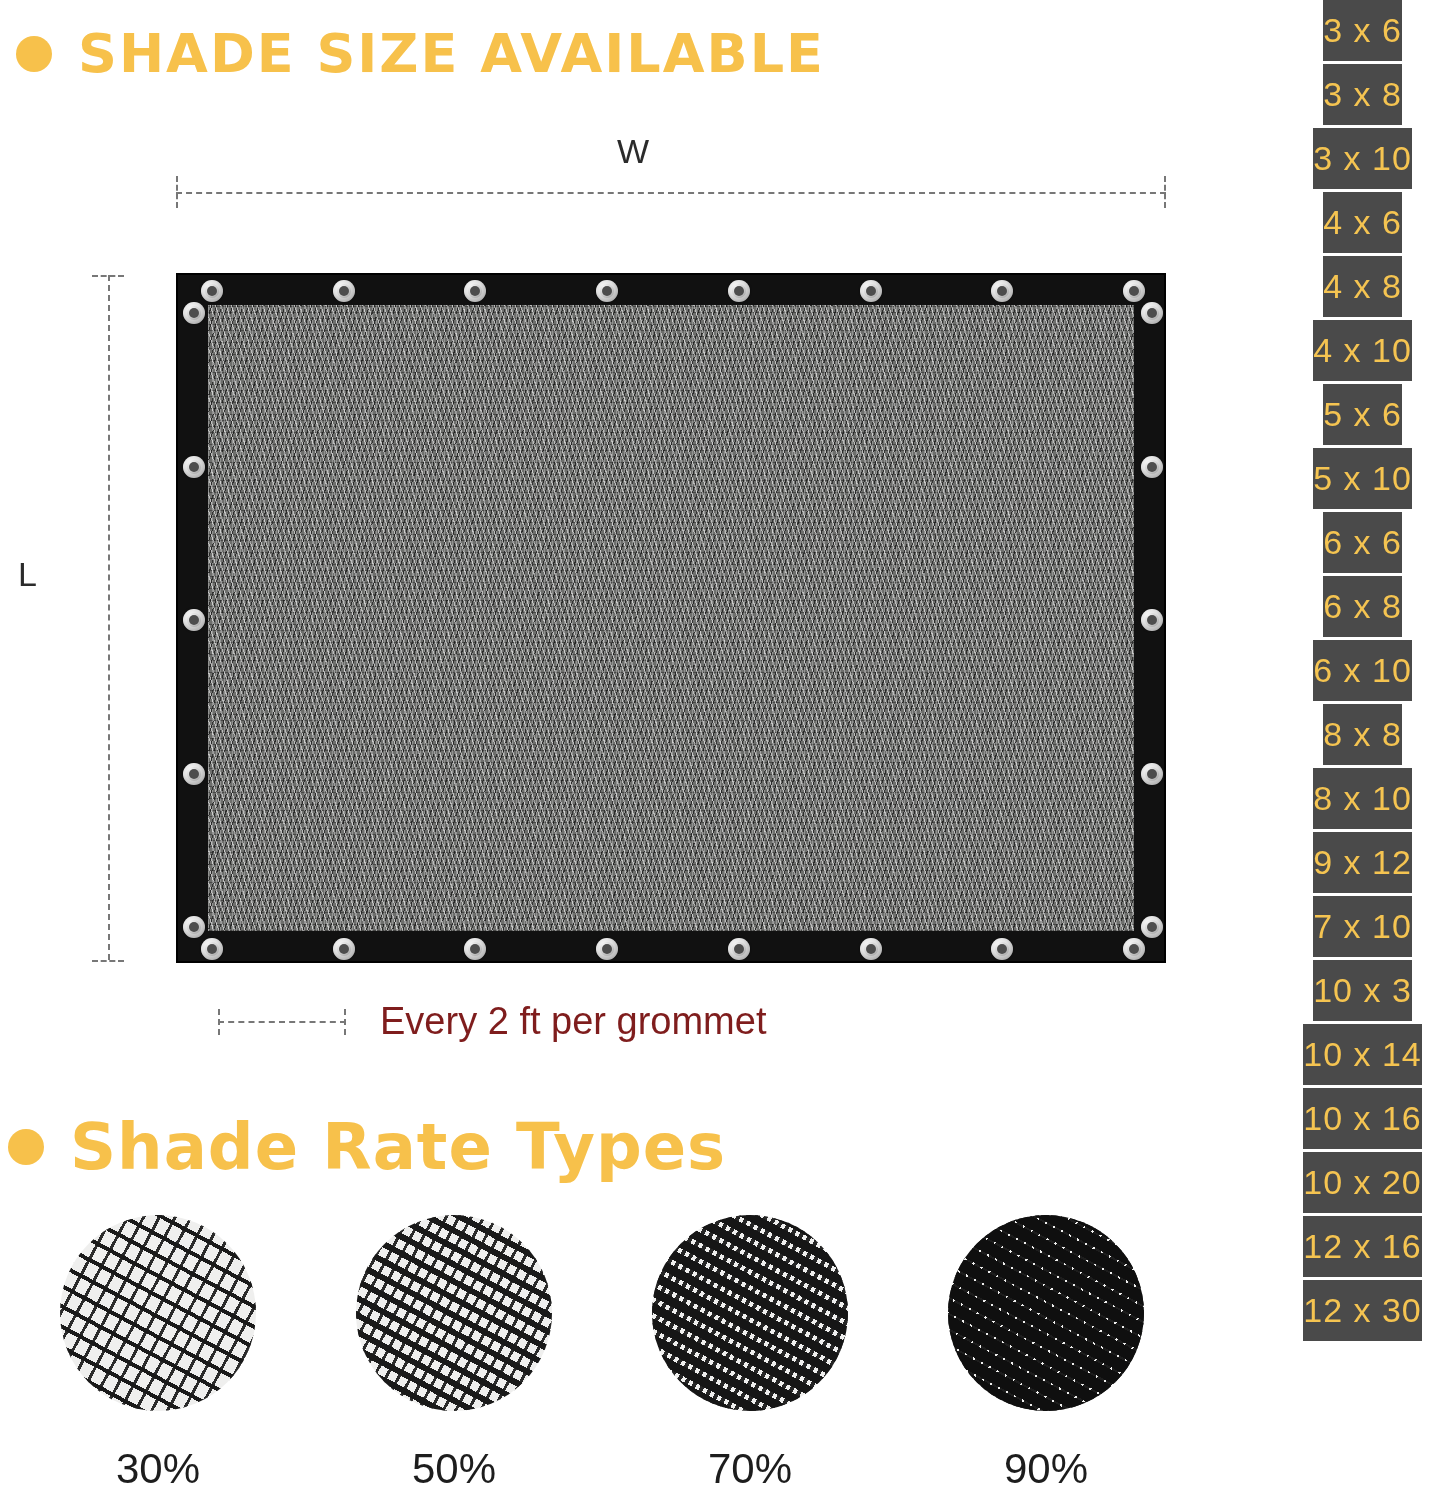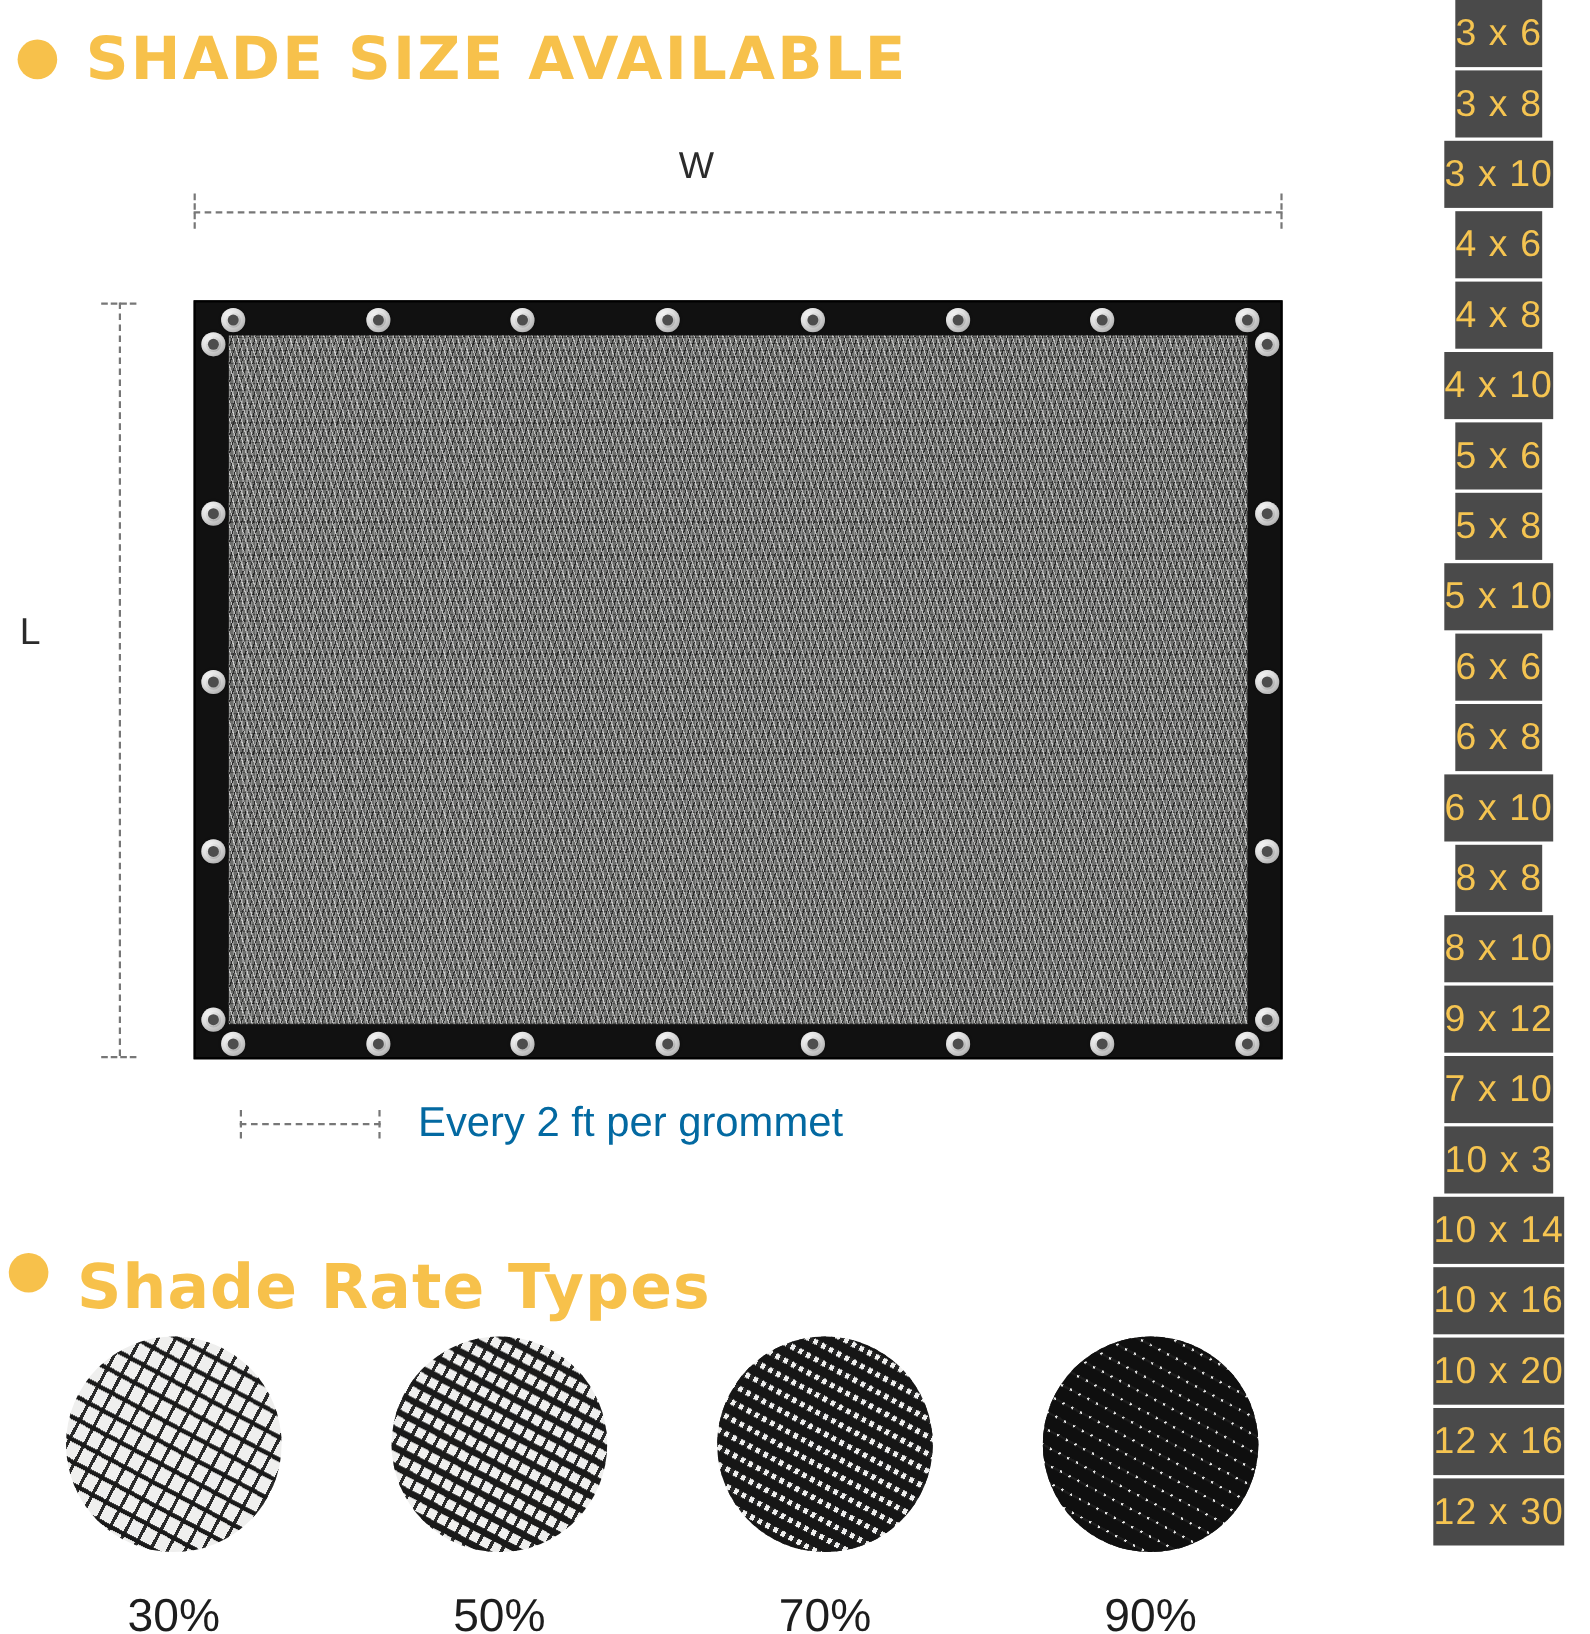--- a/index.html
+++ b/index.html
@@ -32,21 +32,21 @@
   .heading-text {
     font-family: "DejaVu Sans", sans-serif;
     font-weight: bold;
     color: #f7c14b;
     letter-spacing: 1px;
     white-space: nowrap;
   }
   #heading-main { top: 22px; left: 16px; justify-content: space-between; }
   #heading-main .heading-text { font-size: 54px; letter-spacing: 2px; }
   #heading-shade-rate { top: 1110px; left: 8px; }
-  #heading-shade-rate .heading-text { font-size: 56px; margin-top: 28px; }
+  #heading-shade-rate .heading-text { font-size: 64px; }
 
   
   #diagram {
     position: absolute;
     top: 120px;
     left: 0;
     width: 1250px;
     height: 960px;
   }
 
@@ -168,21 +168,21 @@
     position: absolute;
     top: 2px;
     width: 0;
     height: 26px;
     border-left: 2px dashed #777;
   }
   .spacing-bracket .cap.left { left: 0; }
   .spacing-bracket .cap.right { right: 0; }
   .spacing-text {
     font-size: 38px;
-    color: #0369a1;
+    color: #7f1d1d;
     font-family: "Liberation Sans", sans-serif;
     white-space: nowrap;
   }
 
   
   #shade-rates {
     position: absolute;
     top: 1215px;
     left: 60px;
     width: 1180px;
@@ -343,21 +343,20 @@
   </div>
 
 <div id="size-list">
     <div class="size-chip">3 x 6</div>
     <div class="size-chip">3 x 8</div>
     <div class="size-chip">3 x 10</div>
     <div class="size-chip">4 x 6</div>
     <div class="size-chip">4 x 8</div>
     <div class="size-chip">4 x 10</div>
     <div class="size-chip">5 x 6</div>
-    <div class="size-chip">5 x 8</div>
     <div class="size-chip">5 x 10</div>
     <div class="size-chip">6 x 6</div>
     <div class="size-chip">6 x 8</div>
     <div class="size-chip">6 x 10</div>
     <div class="size-chip">8 x 8</div>
     <div class="size-chip">8 x 10</div>
     <div class="size-chip">9 x 12</div>
     <div class="size-chip">7 x 10</div>
     <div class="size-chip">10 x 3</div>
     <div class="size-chip">10 x 14</div>

